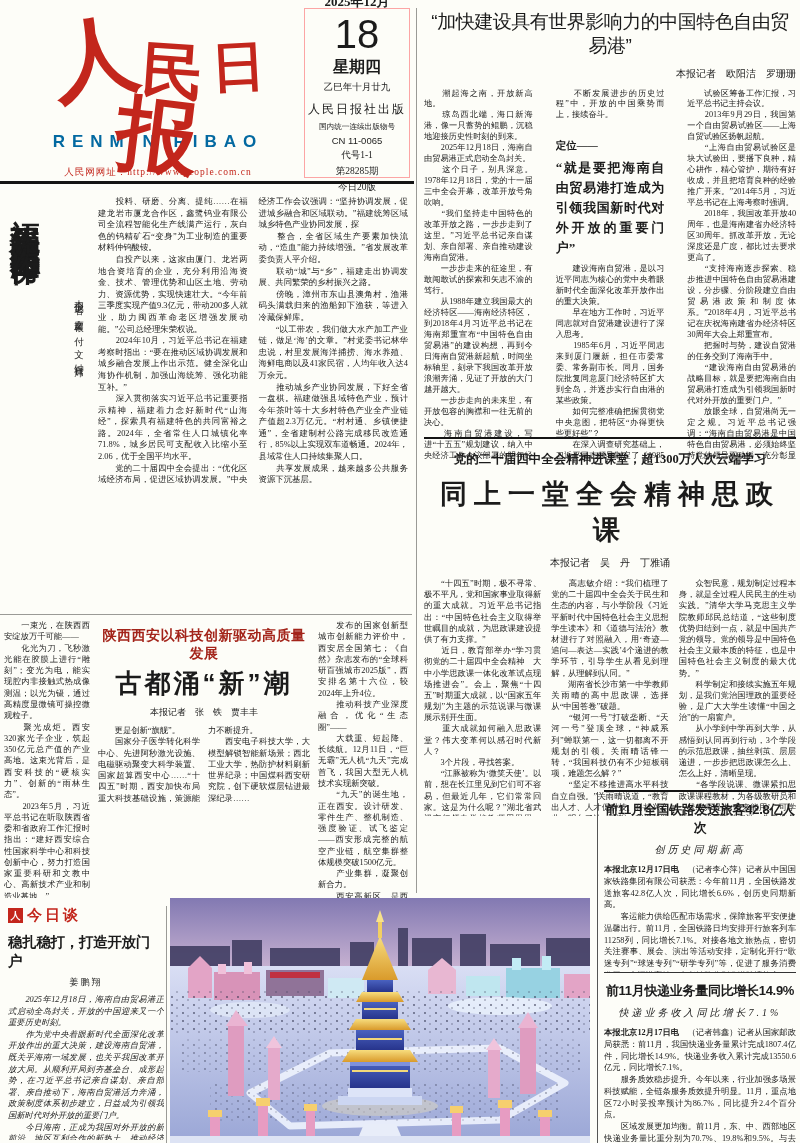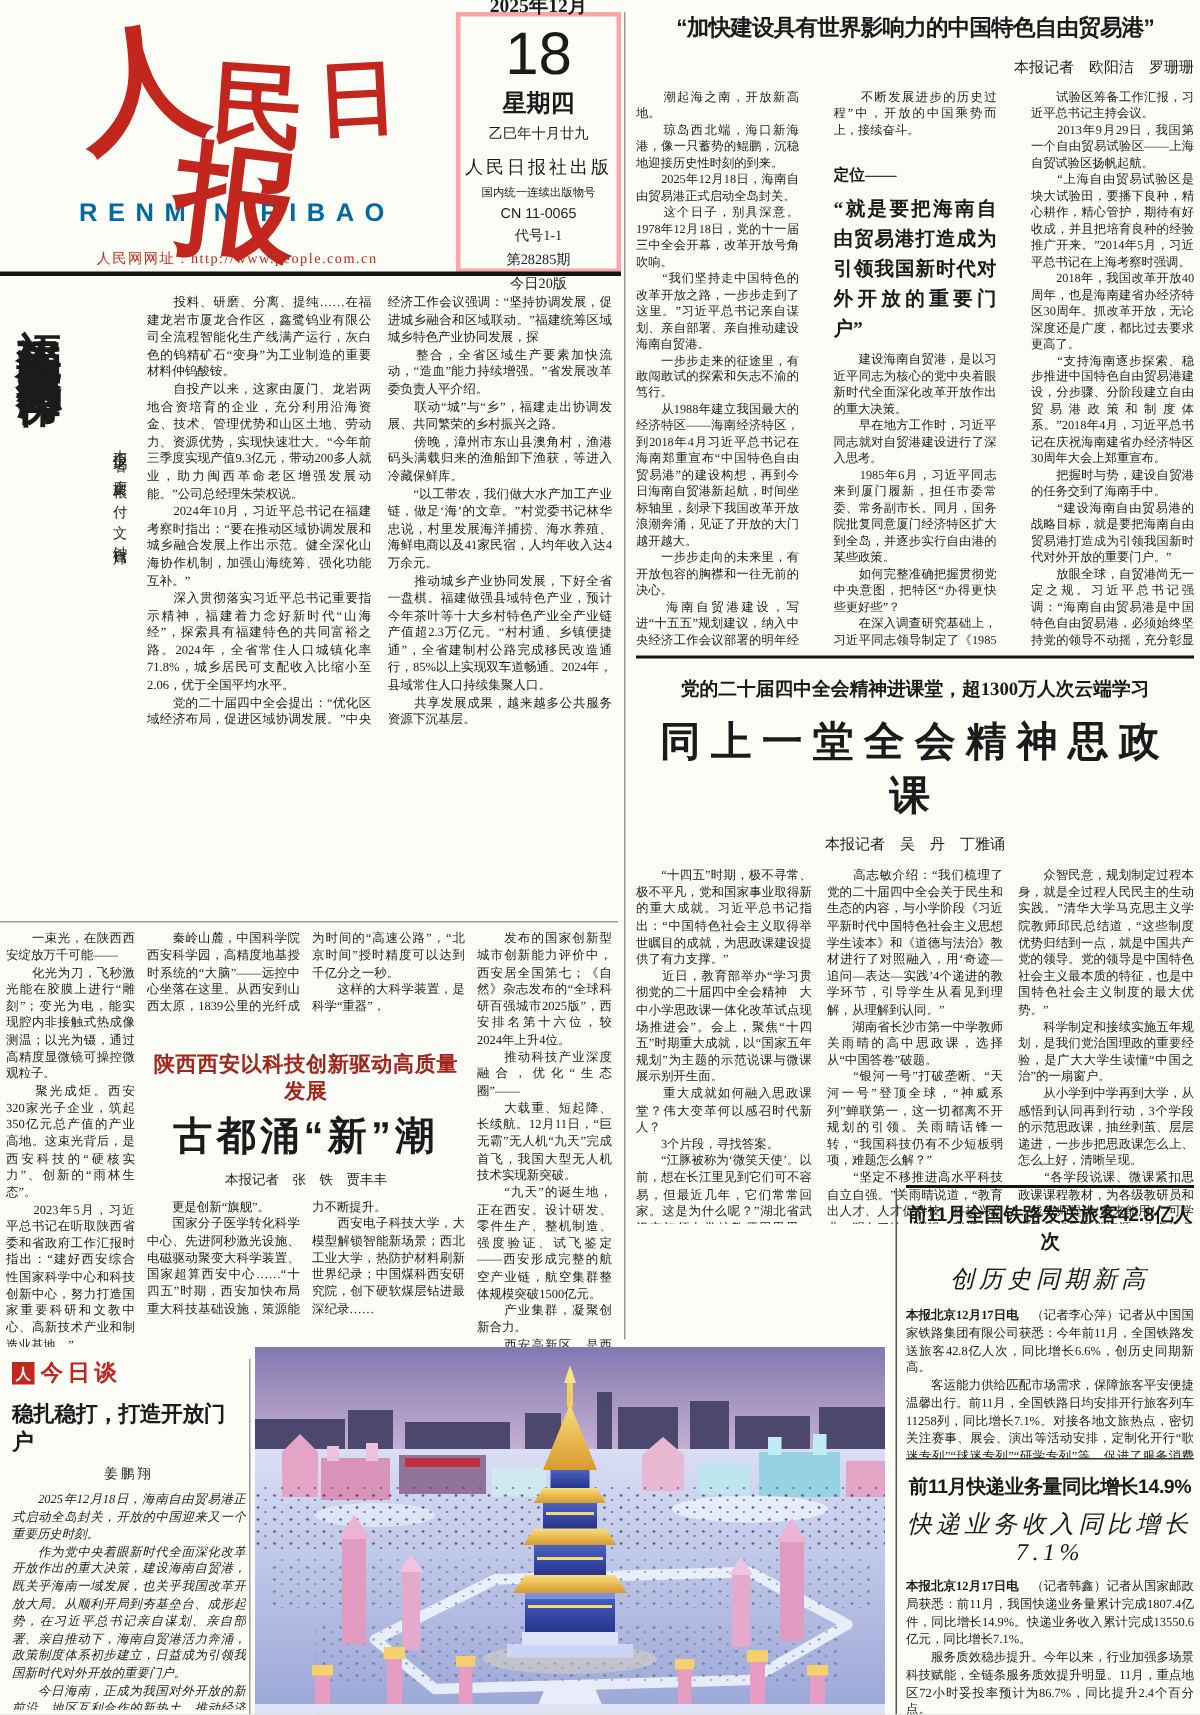--- a/index.html
+++ b/index.html
@@ -15,37 +15,37 @@
   .mh-title{color:#c3261c;font-weight:900;font-family:"DejaVu Serif",serif;line-height:1;height:116px;}
   .mh-title span{display:inline-block;}
   .mh-c1{font-size:86px;transform:rotate(-9deg) translateY(8px);}
   .mh-c2{font-size:62px;transform:rotate(4deg) translateY(14px);}
   .mh-c3{font-size:54px;transform:rotate(-3deg) translateY(6px);}
   .mh-c4{font-size:82px;transform:rotate(7deg) translateY(2px);}
   .mh-pinyin{color:#0369a1;font-weight:bold;font-size:17px;letter-spacing:7px;margin-top:10px;}
   .mh-url{color:#c3261c;font-size:9.5px;margin-top:14px;letter-spacing:1px;}
 
   
-  .datebox{left:304px;top:8px;width:104px;height:168px;border:3px solid #fca5a5;
+  .datebox{left:304px;top:8px;width:104px;height:168px;border:1px solid #fca5a5;
            display:flex;flex-direction:column;align-items:center;justify-content:center;gap:3px;text-align:center;}
   .db-month{font-size:13px;font-weight:bold;}
   .db-day{font-size:40px;line-height:1;font-family:"Liberation Sans",sans-serif;}
   .db-week{font-size:16px;font-weight:bold;}
   .db-lunar{font-size:9.5px;}
   .db-pub{font-size:12px;letter-spacing:2px;margin-top:4px;}
   .db-small{font-size:8px;transform:scale(.95);}
   .db-line{font-size:9.5px;}
 
   .blackband{left:0;top:181px;width:414px;height:3px;background:#141414;}
   .vrule{width:1px;background:#9a9a96;}
   .hrule{height:1px;background:#9a9a96;}
 
   
   .lead{left:424px;top:10px;width:372px;height:422px;}
-  .lead-hl{font-size:15px;font-weight:700;text-align:center;letter-spacing:-0.5px;line-height:1.25;}
+  .lead-hl{font-size:19px;font-weight:400;text-align:center;letter-spacing:-0.5px;line-height:1.25;}
   .lead-by{font-size:10px;text-align:right;margin:9px 0 8px;}
   .lead-cols{display:flex;gap:23px;height:372px;}
   .lead-col{flex:1;font-size:8.2px;line-height:1.34;}
   .lead-quote-label{font-weight:bold;font-size:10.5px;margin:18px 0 4px;}
   .lead-quote{font-size:13px;font-weight:900;line-height:1.55;text-align:justify;margin-bottom:6px;}
 
   
   .fj-title{left:10px;top:196px;height:414px;writing-mode:vertical-rl;font-size:30px;font-weight:900;
             letter-spacing:3px;line-height:1;}
   .fj-by{left:72px;top:292px;height:230px;writing-mode:vertical-rl;font-size:9.5px;letter-spacing:2px;color:#222;}
@@ -83,21 +83,21 @@
           display:flex;align-items:center;justify-content:center;font-family:"Liberation Sans",sans-serif;}
   .jrt-label{color:#c3261c;font-size:15px;font-weight:900;letter-spacing:3px;}
   .jrt-title{font-size:14.5px;font-weight:900;margin:8px 0 5px;letter-spacing:-0.3px;}
   .jrt-author{font-size:9px;text-align:center;margin-bottom:5px;letter-spacing:2px;}
   .jrt-body{font-size:8.3px;line-height:1.4;font-style:italic;}
 
   
   .tl{left:604px;top:790px;width:192px;height:180px;border-top:2.5px solid #141414;overflow:hidden;}
   .kd{left:604px;top:972px;width:192px;height:171px;border-top:1px solid #333;overflow:hidden;}
   .rb-hl{font-size:13px;font-weight:900;text-align:center;margin-top:9px;letter-spacing:-0.3px;}
-  .rb-sub{font-size:16px;text-align:center;letter-spacing:3px;margin-top:6px;font-style:italic;}
+  .rb-sub{font-size:10px;text-align:center;letter-spacing:3px;margin-top:6px;font-style:italic;}
   .rb-body{font-size:8.3px;line-height:1.42;margin-top:7px;}
   .rb-body .lede{font-weight:bold;}
 
   
   .photo{left:170px;top:898px;width:420px;height:245px;overflow:hidden;background:#aab3da;}
 </style>
 </head>
 <body>
 
 <div class="page">
@@ -188,22 +188,20 @@
 
   <div class="abs hrule" style="left:0;top:614px;width:412px;"></div>
 
   <div class="abs gudu">
     <div class="gd-colA col flow">　　一束光，在陕西西安绽放万千可能——
 　　化光为刀，飞秒激光能在胶膜上进行“雕刻”；变光为电，能实现腔内非接触式热成像测温；以光为镊，通过高精度显微镜可操控微观粒子。
 　　聚光成炬。西安320家光子企业，筑起350亿元总产值的产业高地。这束光背后，是西安科技的“硬核实力”、创新的“雨林生态”。
 　　2023年5月，习近平总书记在听取陕西省委和省政府工作汇报时指出：“建好西安综合性国家科学中心和科技创新中心，努力打造国家重要科研和文教中心、高新技术产业和制造业基地。”
 　　千年古都，涌动科技创新潮。深入贯彻落实习近平总书记重要指示精神，西安统筹区域科技创新力量，推进关键核心技术攻坚、科技创新成果转化、重点产业链群建设，让科技创新这个“关键变量”转化为高质量发展的“最大增量”。</div>
     <div class="gd-center">
-      <div class="gd-top flow">　　秦岭山麓，中国科学院西安科学园，高精度地基授时系统的“大脑”——远控中心坐落在这里。从西安到山西太原，1839公里的光纤成为时间的“高速公路”，“北京时间”授时精度可以达到千亿分之一秒。
-　　这样的大科学装置，是科学“重器”，</div>
       <div class="gd-kicker hs">陕西西安以科技创新驱动高质量发展</div>
       <div class="gd-hl hs">古都涌“新”潮</div>
       <div class="gd-by">本报记者　张　铁　贾丰丰</div>
       <div class="gd-bottom flow">　　更是创新“旗舰”。
 　　国家分子医学转化科学中心、先进阿秒激光设施、电磁驱动聚变大科学装置、国家超算西安中心……“十四五”时期，西安加快布局重大科技基础设施，策源能力不断提升。
 　　西安电子科技大学，大模型解锁智能新场景；西北工业大学，热防护材料刷新世界纪录；中国煤科西安研究院，创下硬软煤层钻进最深纪录……</div>
     </div>
     <div class="gd-colC col flow">　　发布的国家创新型城市创新能力评价中，西安居全国第七；《自然》杂志发布的“全球科研百强城市2025版”，西安排名第十六位，较2024年上升4位。
 　　推动科技产业深度融合，优化“生态圈”——
 　　大载重、短起降、长续航。12月11日，“巨无霸”无人机“九天”完成首飞，我国大型无人机技术实现新突破。

